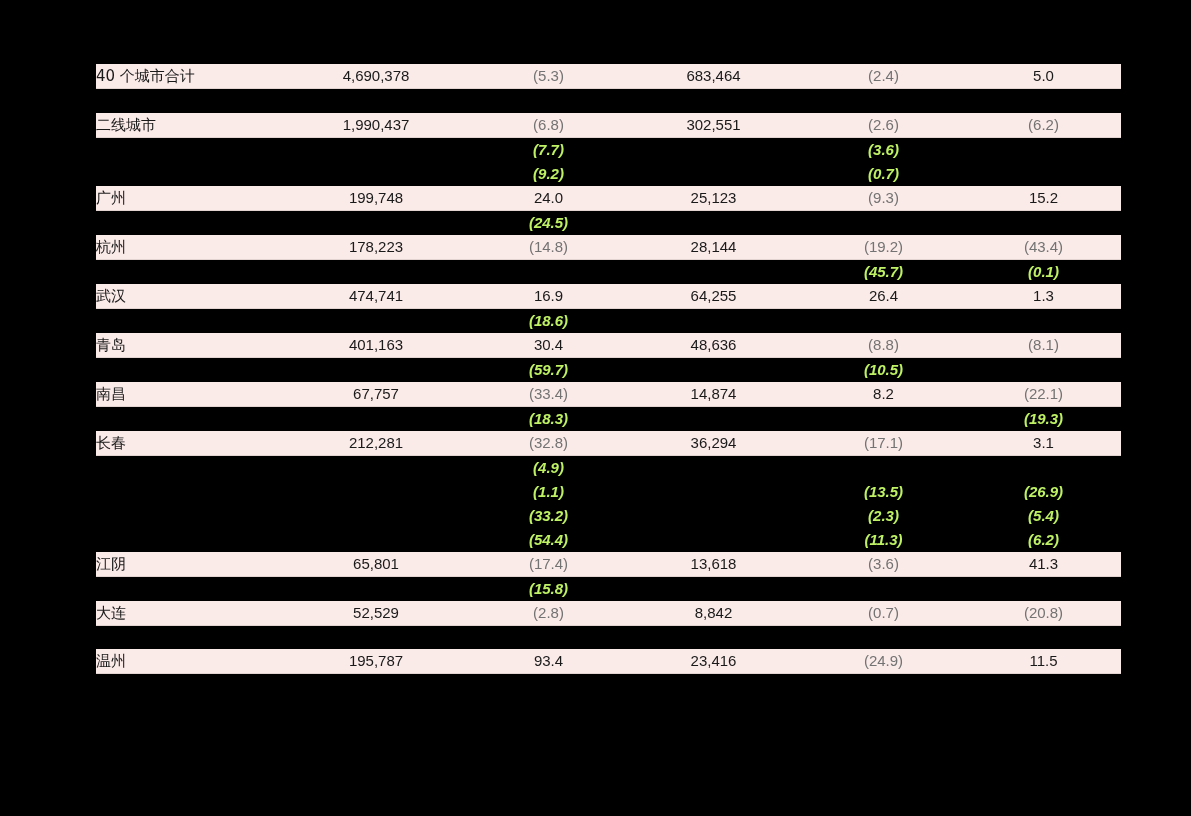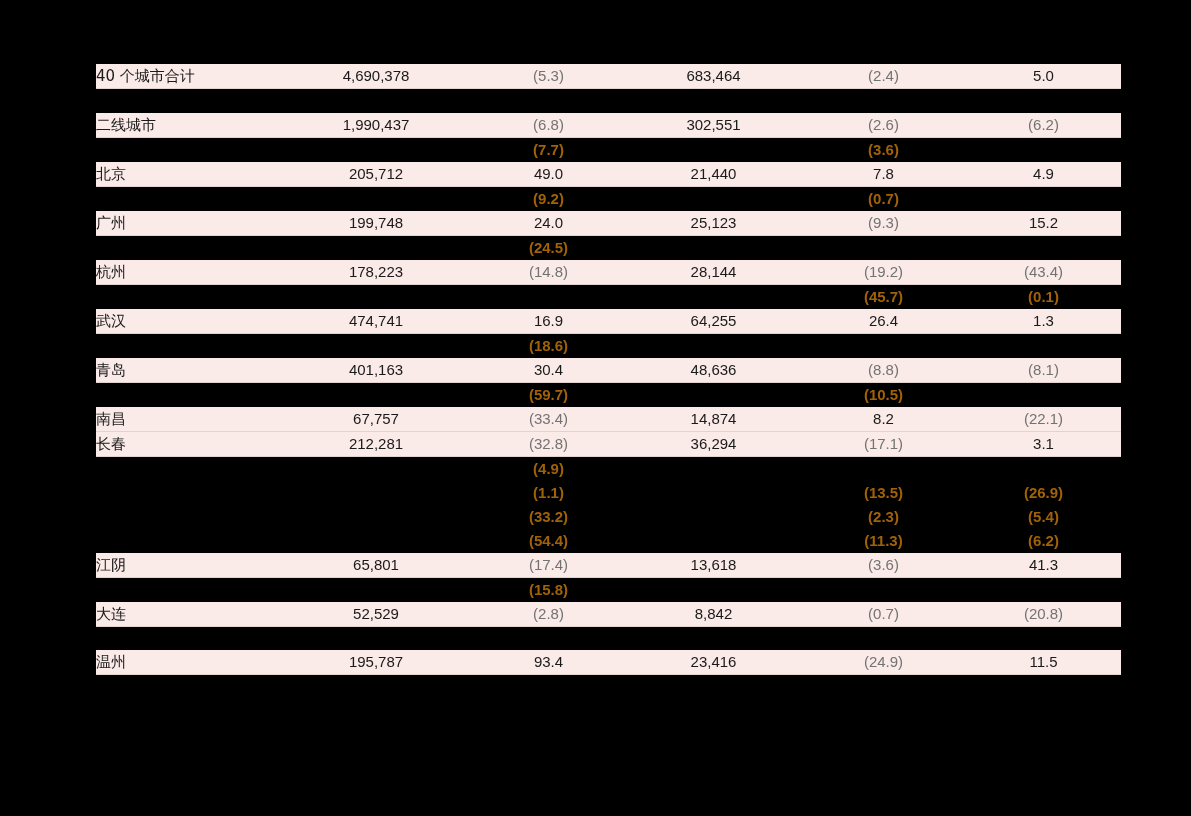--- a/index.html
+++ b/index.html
@@ -70,22 +70,23 @@
   }
   .cell-num {
     text-align: center;
     color: #1a1a1a;
   }
   .cell-num.pos { color: #1a1a1a; }
   .cell-num.neg { color: #737373; }
 
   
   tr.orphan .cell-num.neg {
-    color: #a16207;
+    color: #bef264;
     font-weight: bold;
+    font-style: italic;
   }
   tr.orphan .cell-num.pos {
     color: #ffffff;
   }
 
   
   tr.band td {
     border-bottom: 1px solid #e2d3d1;
   }
 </style>
@@ -128,28 +129,20 @@
             <td class="cell-num neg">(6.2)</td>
           </tr>
           <tr class="orphan">
             <td class="cell-name"></td>
             <td class="cell-num pos"></td>
             <td class="cell-num neg">(7.7)</td>
             <td class="cell-num pos"></td>
             <td class="cell-num neg">(3.6)</td>
             <td class="cell-num pos"></td>
           </tr>
-          <tr class="band">
-            <td class="cell-name">北京</td>
-            <td class="cell-num pos">205,712</td>
-            <td class="cell-num pos">49.0</td>
-            <td class="cell-num pos">21,440</td>
-            <td class="cell-num pos">7.8</td>
-            <td class="cell-num pos">4.9</td>
-          </tr>
           <tr class="orphan">
             <td class="cell-name"></td>
             <td class="cell-num pos"></td>
             <td class="cell-num neg">(9.2)</td>
             <td class="cell-num pos"></td>
             <td class="cell-num neg">(0.7)</td>
             <td class="cell-num pos"></td>
           </tr>
           <tr class="band">
             <td class="cell-name">广州</td>
@@ -216,20 +209,28 @@
             <td class="cell-num pos"></td>
           </tr>
           <tr class="band">
             <td class="cell-name">南昌</td>
             <td class="cell-num pos">67,757</td>
             <td class="cell-num neg">(33.4)</td>
             <td class="cell-num pos">14,874</td>
             <td class="cell-num pos">8.2</td>
             <td class="cell-num neg">(22.1)</td>
           </tr>
+          <tr class="orphan">
+            <td class="cell-name"></td>
+            <td class="cell-num pos"></td>
+            <td class="cell-num neg">(18.3)</td>
+            <td class="cell-num pos"></td>
+            <td class="cell-num pos"></td>
+            <td class="cell-num neg">(19.3)</td>
+          </tr>
           <tr class="band">
             <td class="cell-name">长春</td>
             <td class="cell-num pos">212,281</td>
             <td class="cell-num neg">(32.8)</td>
             <td class="cell-num pos">36,294</td>
             <td class="cell-num neg">(17.1)</td>
             <td class="cell-num pos">3.1</td>
           </tr>
           <tr class="orphan">
             <td class="cell-name"></td>

